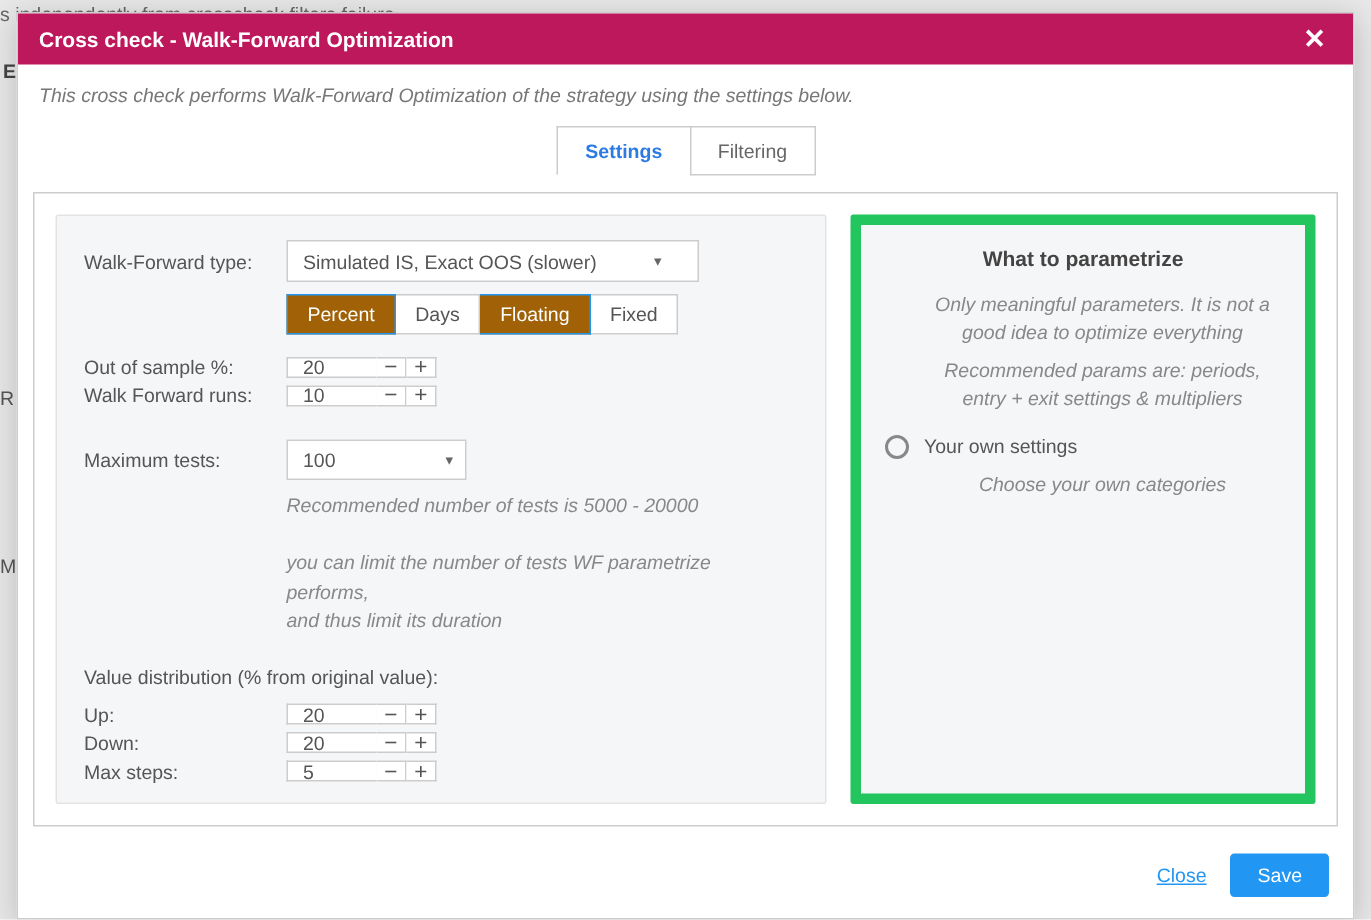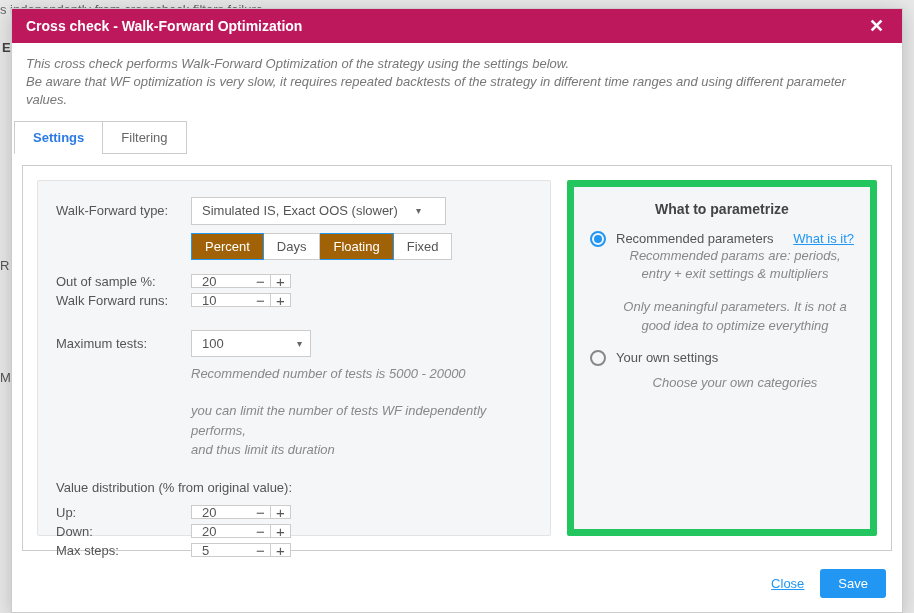--- a/index.html
+++ b/index.html
@@ -47,20 +47,21 @@
       color: #777;
       font-style: italic;
       font-size: 13px;
       line-height: 1.4;
     }
     .tabs {
       display: flex;
       padding: 0 2px;
       position: relative;
       z-index: 2;
+      justify-content: center;
     }
     .tab {
       padding: 8px 18px;
       border: 1px solid #ccc;
       background: #fff;
       color: #555;
       cursor: pointer;
       margin-right: -1px;
       position: relative;
       top: 1px;
@@ -95,21 +96,21 @@
       background: #f5f6f7;
       border: 7px solid #22c55e;
       border-radius: 2px;
       padding: 14px 16px;
       text-align: center;
     }
     .form-row { display:flex; align-items:center; margin-bottom:8px;}
     .form-row label { flex: 0 0 135px; color:#555;}
     .form-row.tight { margin-bottom:4px;}
     .select-wf {
-      width: 255px;
+      width: 275px;
       height: 28px;
       border: 1px solid #ccc;
       background: #fff;
       padding: 4px 24px 4px 10px;
       color: #555;
       position: relative;
       display:flex; align-items:center;
     }
     .select-wf .chev { margin-left:auto; color:#666; font-size:10px;}
     .seg-group { display:flex; margin: 2px 0 14px 135px;}
@@ -185,21 +186,20 @@
 <div class="bg-m">M</div>
 
 <div class="modal">
   <div class="modal-header">
     <span>Cross check - Walk-Forward Optimization</span>
     <span class="close-x">✕</span>
   </div>
 
   <div class="modal-intro">
     <div>This cross check performs Walk-Forward Optimization of the strategy using the settings below.</div>
-    <div>Be aware that WF optimization is very slow, it requires repeated backtests of the strategy in different time ranges and using different parameter values.</div>
   </div>
 
   <div class="tabs">
     <div class="tab active">Settings</div>
     <div class="tab inactive">Filtering</div>
   </div>
 
   <div class="panel">
     <div class="col-left">
 
@@ -240,21 +240,21 @@
 
       <div class="form-row">
         <label>Maximum tests:</label>
         <div class="dropdown">
           <span>100</span>
           <span class="chev">▾</span>
         </div>
       </div>
       <div class="hint">Recommended number of tests is 5000 - 20000</div>
       <div class="hint2" style="margin-left:135px;">
-        <div>you can limit the number of tests WF independently performs,</div>
+        <div>you can limit the number of tests WF parametrize performs,</div>
         <div>and thus limit its duration</div>
       </div>
 
       <div class="sub-title">Value distribution (% from original value):</div>
 
       <div class="form-row tight">
         <label>Up:</label>
         <div class="spinner">
           <div class="val">20</div>
           <div class="btn">−</div>
@@ -277,29 +277,22 @@
           <div class="btn">+</div>
         </div>
       </div>
     </div>
 
     <div class="col-right">
       <div class="right-title">
         <span>What to parametrize</span>
       </div>
 
-      <div class="radio-row">
-        <div class="radio">
-            <div class="dot"></div>
-          </div>
-        <span>Recommended parameters</span>
-        <a class="what-link" style="margin-left:auto">What is it?</a>
-      </div>
+      <div class="radio-help">Only meaningful parameters. It is not a good idea to optimize everything</div>
       <div class="radio-help" style="margin-top:-8px;">Recommended params are: periods, entry + exit settings &amp; multipliers</div>
-      <div class="radio-help">Only meaningful parameters. It is not a good idea to optimize everything</div>
 
       <div class="radio-row">
         <div class="radio off"></div>
         <span>Your own settings</span>
       </div>
       <div class="radio-help">Choose your own categories</div>
     </div>
   </div>
 
   <div class="footer">

